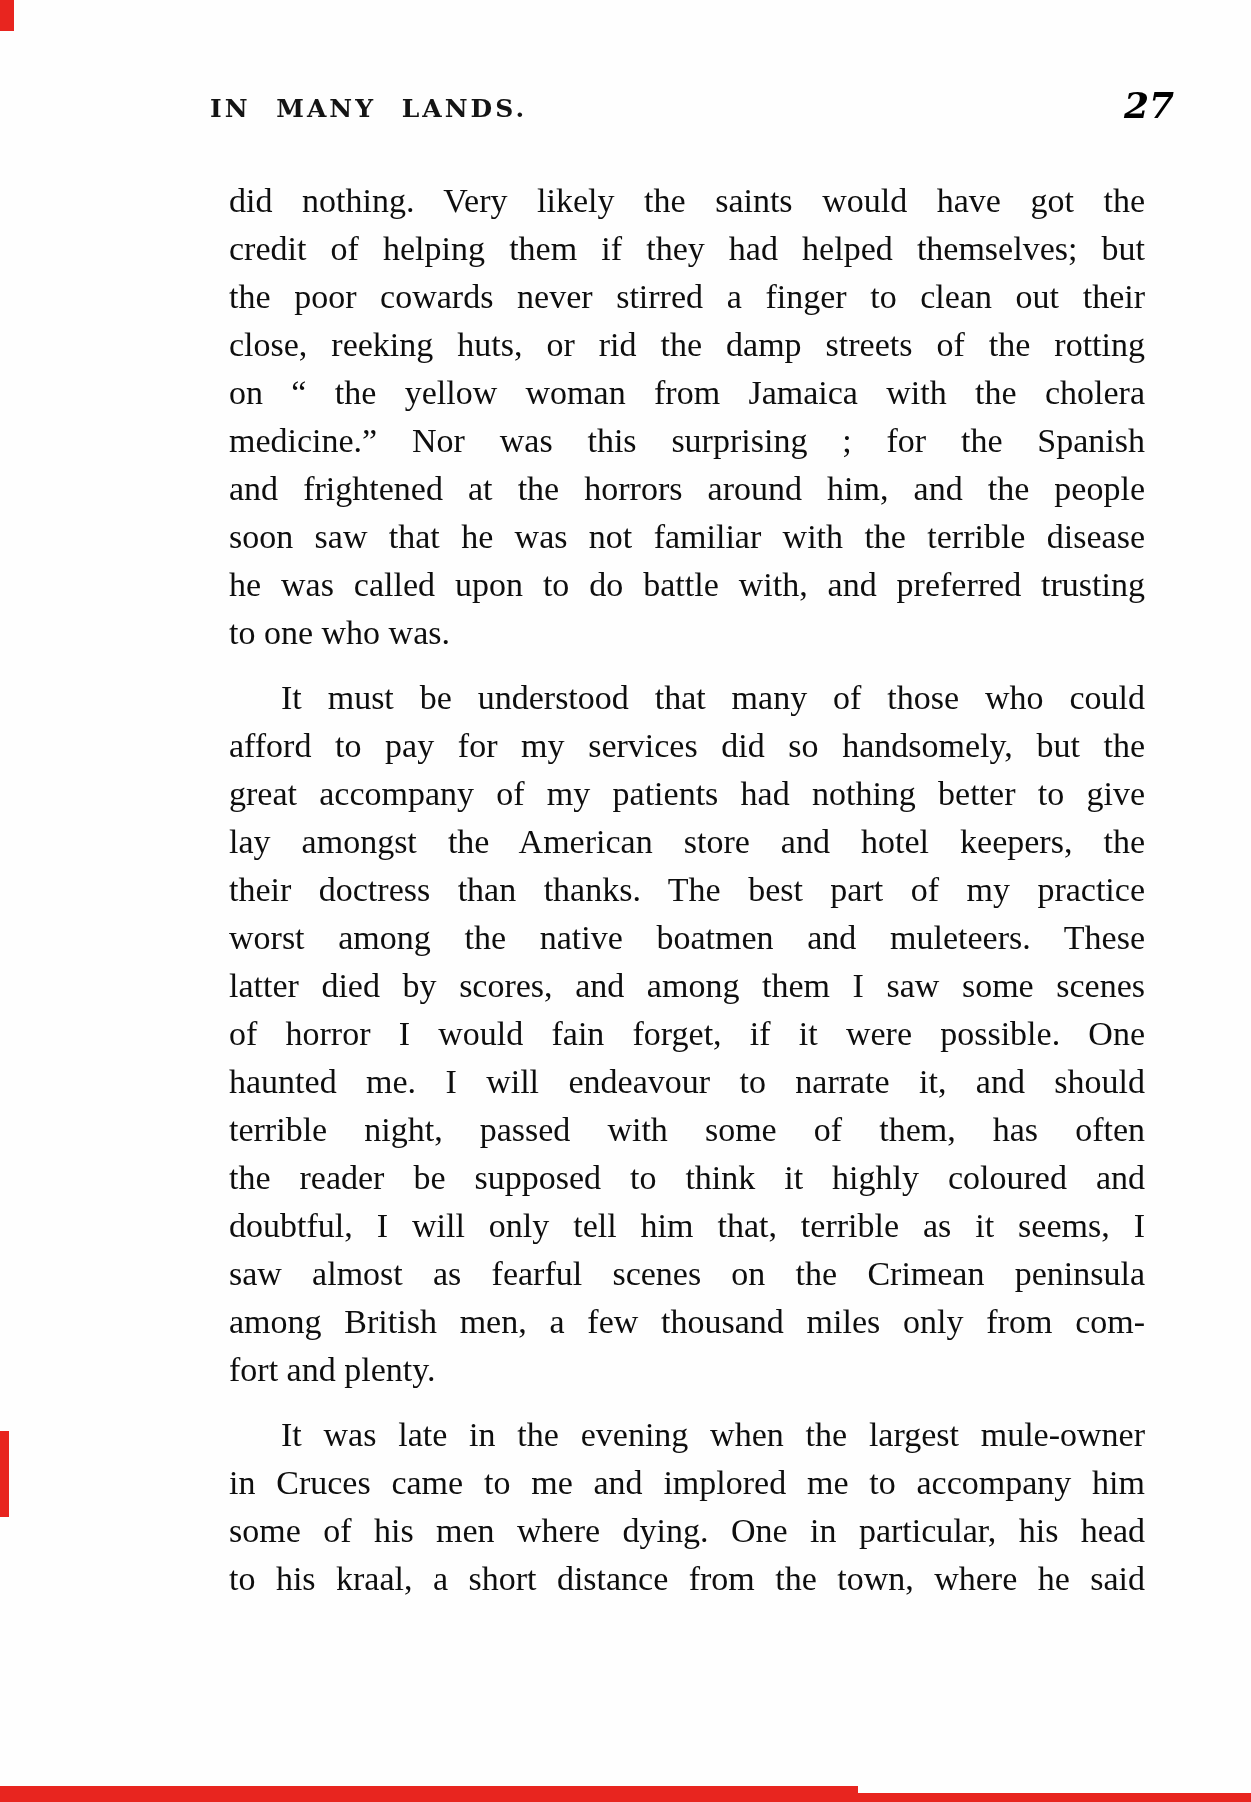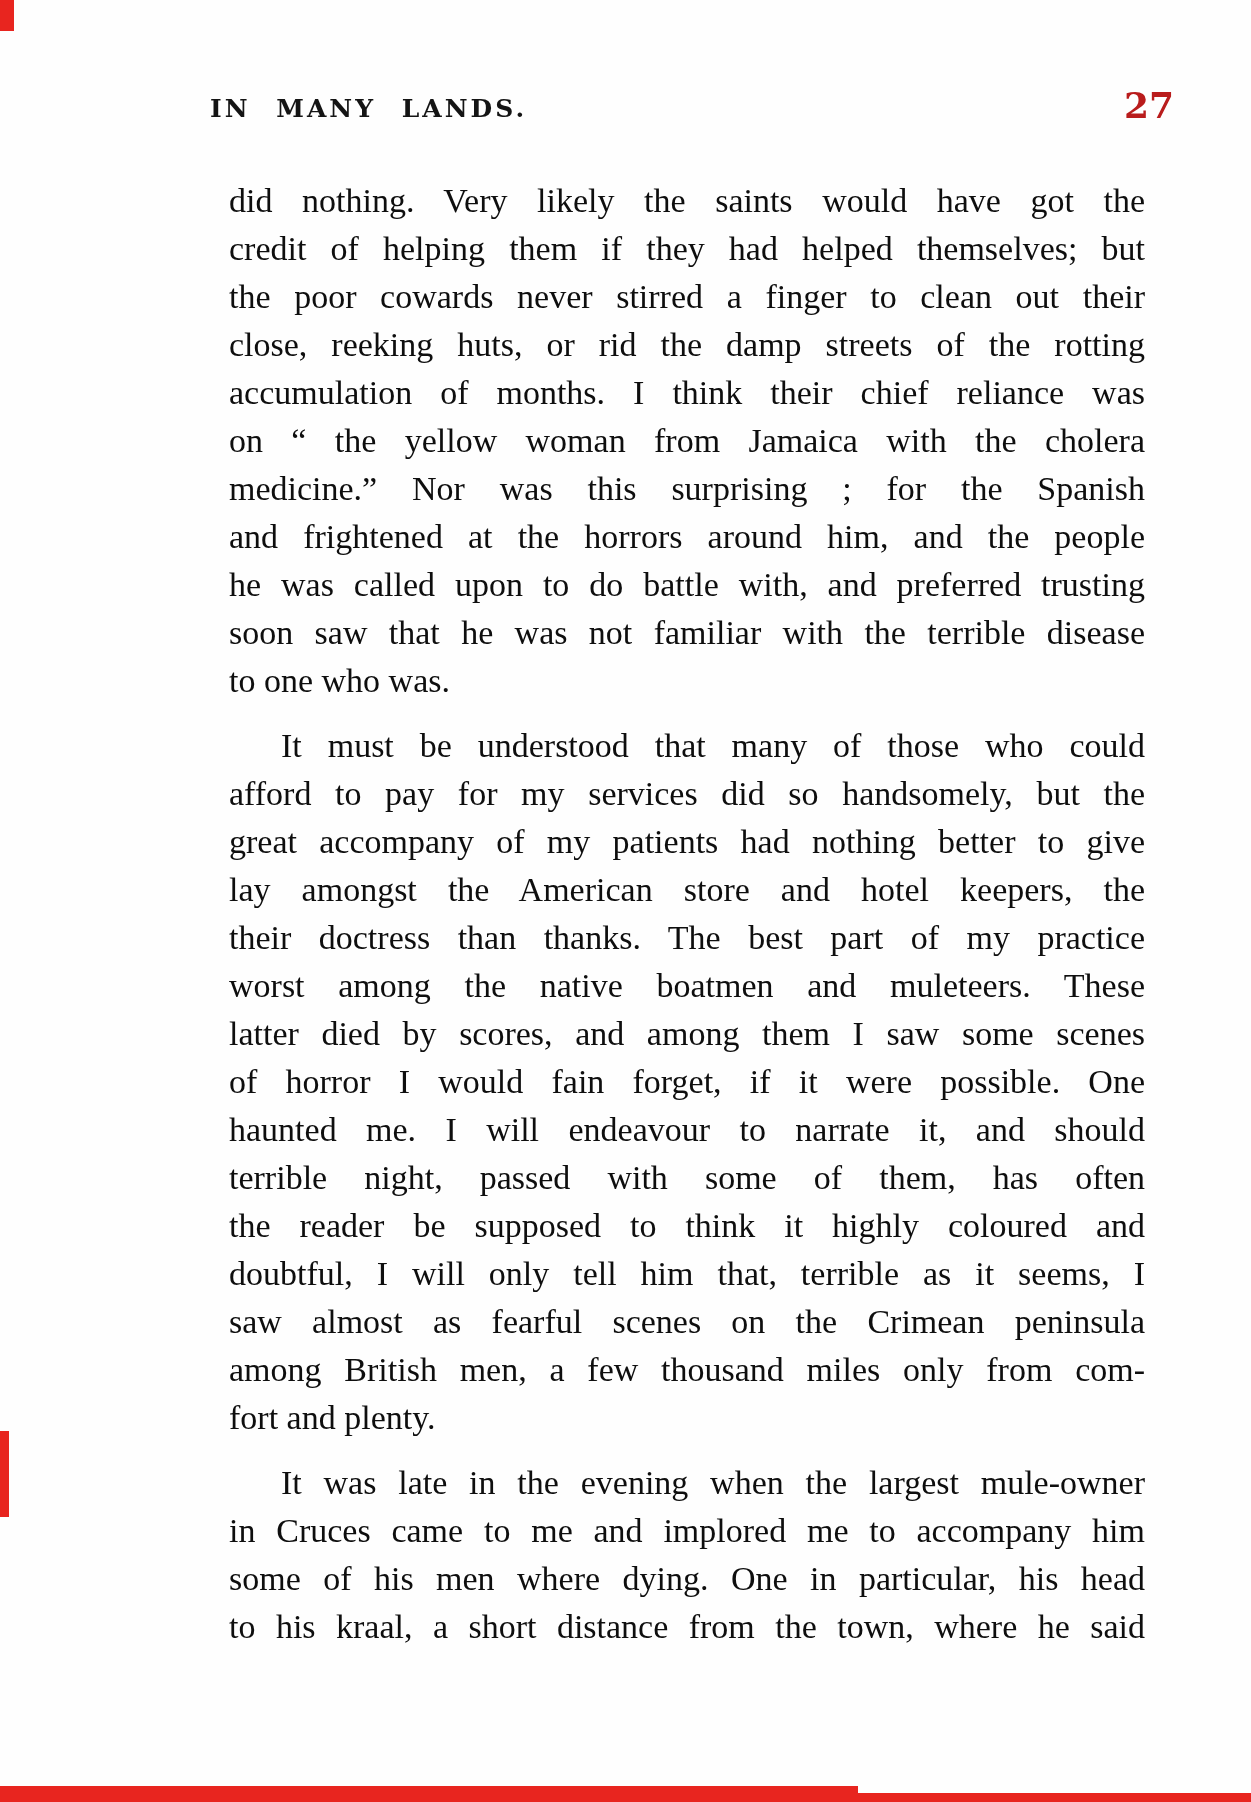--- a/index.html
+++ b/index.html
@@ -37,21 +37,22 @@
     word-spacing: 14px;
     color: #141414;
   }
   .page-number {
     position: absolute;
     right: -14px;
     top: -4px;
     font-family: "DejaVu Serif", serif;
     font-weight: bold;
     font-size: 36px;
-    color: #b91c1c;
+    color: #000000;
+    font-style: italic;
   }
   
   .text-block {
     position: absolute;
     top: 160px;
     left: 212px;
     width: 950px;
   }
   .para { margin: 17px; padding: 0; }
   .line {
@@ -90,26 +91,25 @@
     <div class="running-title">IN MANY LANDS.</div>
     <div class="page-number">27</div>
   </div>
 
   <div class="text-block">
       <div class="para">
         <div class="line">did nothing.  Very likely the saints would have got the</div>
         <div class="line">credit of helping them if they had helped themselves; but</div>
         <div class="line">the poor cowards never stirred a finger to clean out their</div>
         <div class="line">close, reeking huts, or rid the damp streets of the rotting</div>
-        <div class="line">accumulation of months.  I think their chief reliance was</div>
         <div class="line">on “ the yellow woman from Jamaica with the cholera</div>
         <div class="line">medicine.”  Nor was this surprising ; for the Spanish</div>
         <div class="line">and frightened at the horrors around him, and the people</div>
+        <div class="line">soon saw that he was not familiar with the terrible disease</div>
         <div class="line">he was called upon to do battle with, and preferred trusting</div>
-        <div class="line">soon saw that he was not familiar with the terrible disease</div>
         <div class="line loose">to one who was.</div>
       </div>
       <div class="para">
         <div class="line indent">It must be understood that many of those who could</div>
         <div class="line">afford to pay for my services did so handsomely, but the</div>
         <div class="line">great accompany of my patients had nothing better to give</div>
         <div class="line">lay amongst the American store and hotel keepers, the</div>
         <div class="line">their doctress than thanks.  The best part of my practice</div>
         <div class="line">worst among the native boatmen and muleteers.  These</div>
         <div class="line">latter died by scores, and among them I saw some scenes</div>

